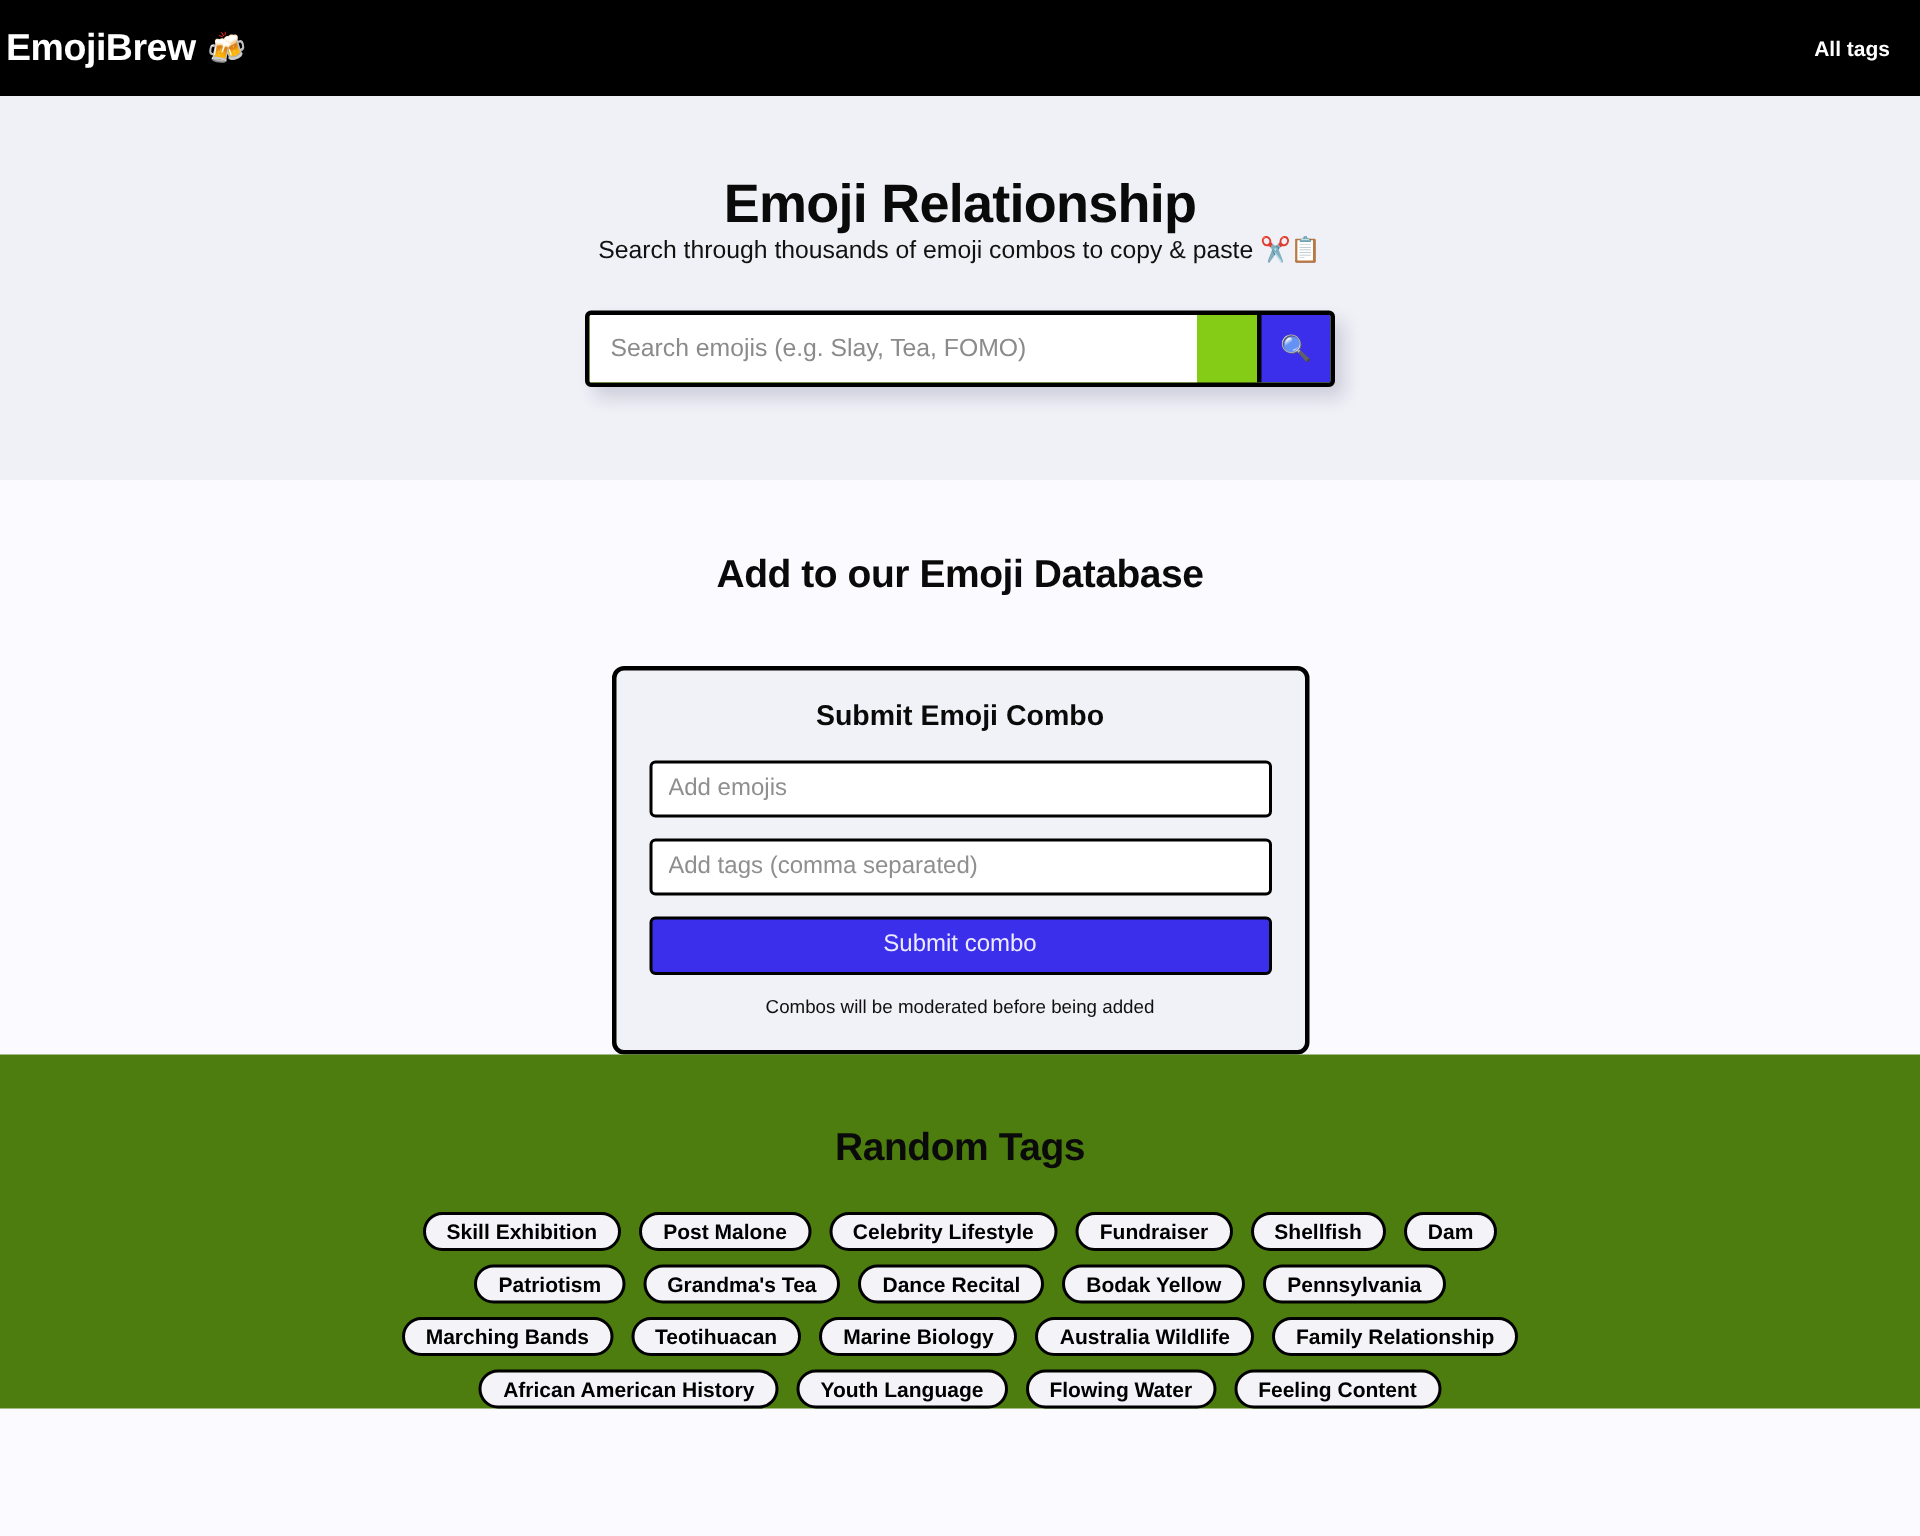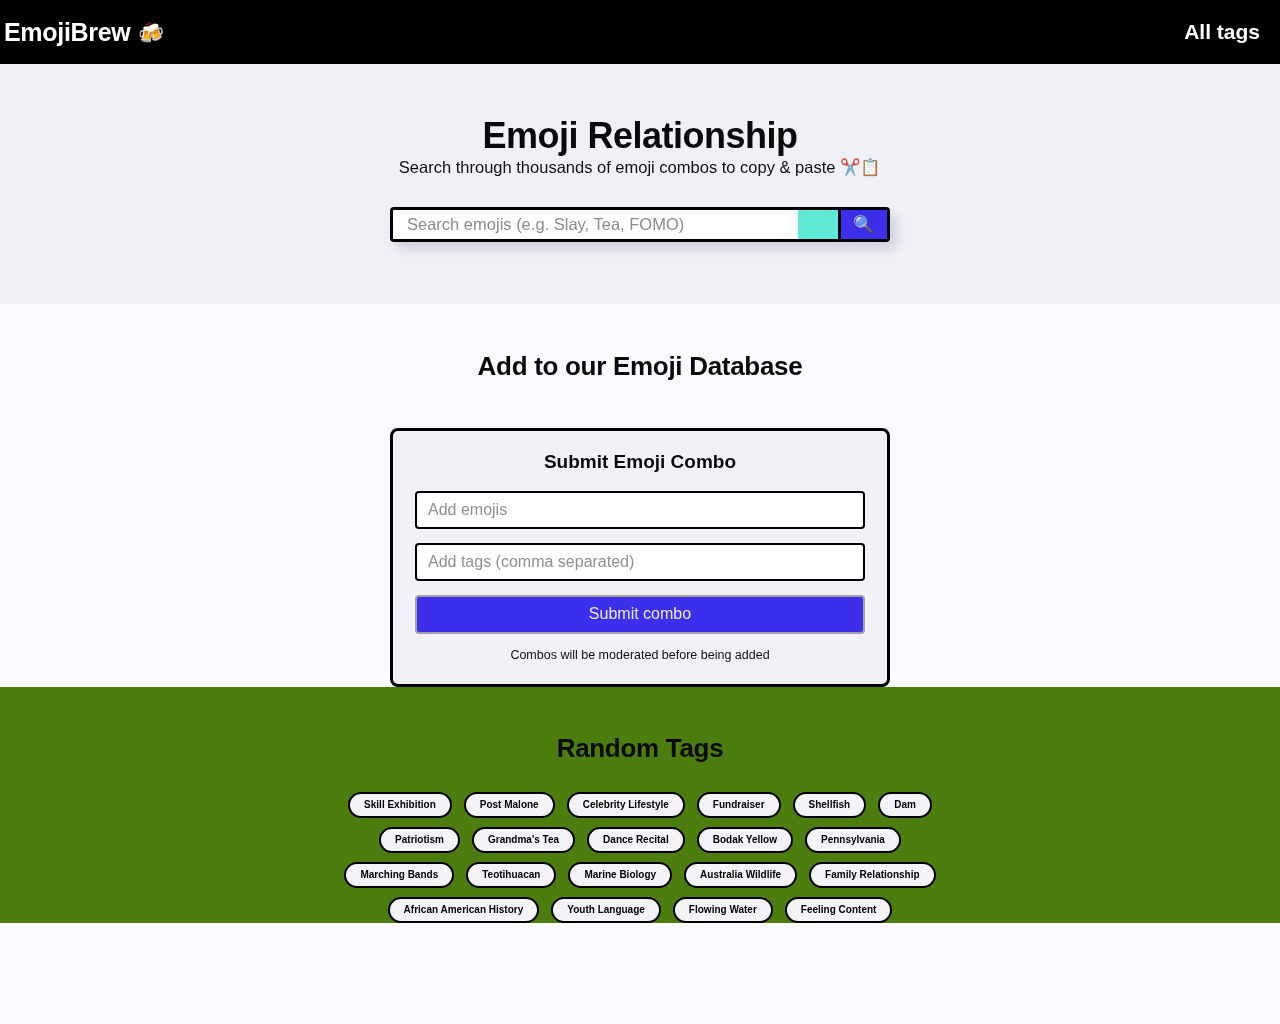--- a/index.html
+++ b/index.html
@@ -32,21 +32,21 @@
     display: flex;
     align-items: center;
     gap: 8px;
     text-decoration: none;
     line-height: 1;
   }
   .brand-emoji { font-size: 21px; }
   .nav-right { display: flex; align-items: center; gap: 24px; }
   .nav-link {
     color: #ffffff;
-    font-size: 21px;
+    font-size: 14px;
     font-weight: bold;
     text-decoration: none;
   }
 
   
   .hero {
     background: #f0f0f7;
     padding: 50px 0 62px;
     text-align: center;
   }
@@ -62,24 +62,24 @@
     color: #111111;
     line-height: 1.3;
   }
   .search-wrap {
     margin: 28px auto 0;
     width: 500px;
     display: flex;
     align-items: stretch;
     border: 3px solid #000000;
     border-radius: 4px;
-    background: #5eead4;
+    background: #84cc16;
     box-shadow: 6px 7px 11px rgba(40, 40, 80, 0.16);
     overflow: hidden;
-    height: 35px;
+    height: 51px;
     gap: 40px;
   }
   .search-input {
     flex: 1;
     border: none;
     outline: none;
     font-size: 16.5px;
     font-family: "Liberation Sans", sans-serif;
     padding: 0 14px;
     color: #111;
@@ -106,21 +106,21 @@
     padding: 47px 0 0;
     text-align: center;
   }
   .section-title {
     font-size: 26px;
     font-weight: bold;
     letter-spacing: -0.3px;
     color: #0a0a0a;
   }
   .submit-card {
-    width: 500px;
+    width: 465px;
     margin: 46px auto 0;
     border: 3px solid #000000;
     border-radius: 8px;
     background: #f1f1f8;
     padding: 20px 22px 22px;
     text-align: center;
   }
   .card-title {
     font-size: 19px;
     font-weight: bold;
@@ -139,21 +139,21 @@
     padding: 0 11px;
     margin-bottom: 14px;
     outline: none;
     color: #0f172a;
   }
   .field::placeholder { color: #8f8f8f; }
   .submit-btn {
     display: block;
     width: 100%;
     height: 39px;
-    border: 2px solid #a3a3a3;
+    border: 2px solid #000000;
     border-radius: 4px;
     background: #3b2fec;
     color: #eceaff;
     font-size: 16px;
     font-family: "Liberation Sans", sans-serif;
     cursor: pointer;
     margin-bottom: 14px;
   }
   .note {
     font-size: 12.5px;
@@ -182,21 +182,21 @@
   }
   .tag {
     display: inline-flex;
     align-items: center;
     justify-content: center;
     height: 26px;
     padding: 0 14px;
     border: 2px solid #000000;
     border-radius: 999px;
     background: #f3f3f8;
-    font-size: 10px;
+    font-size: 14px;
     font-weight: bold;
     color: #000000;
     text-decoration: none;
     white-space: nowrap;
     cursor: pointer;
   }
 
   
   .bottom-panel-wrap {
     padding-top: 88px;

